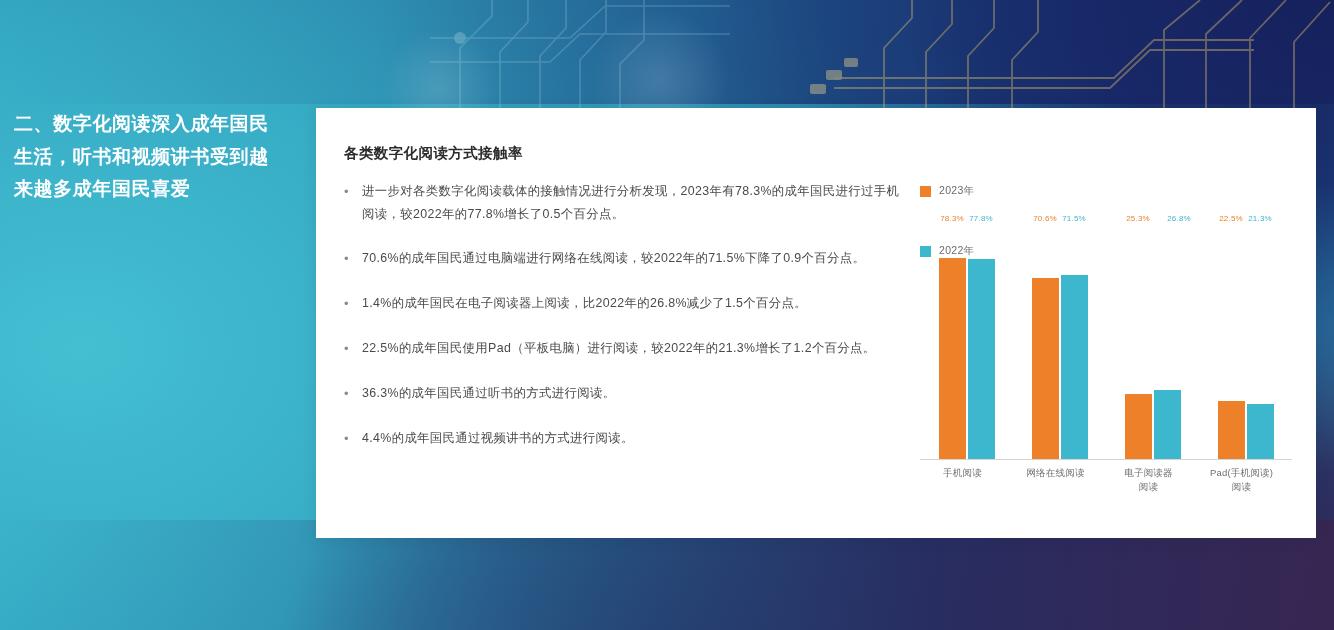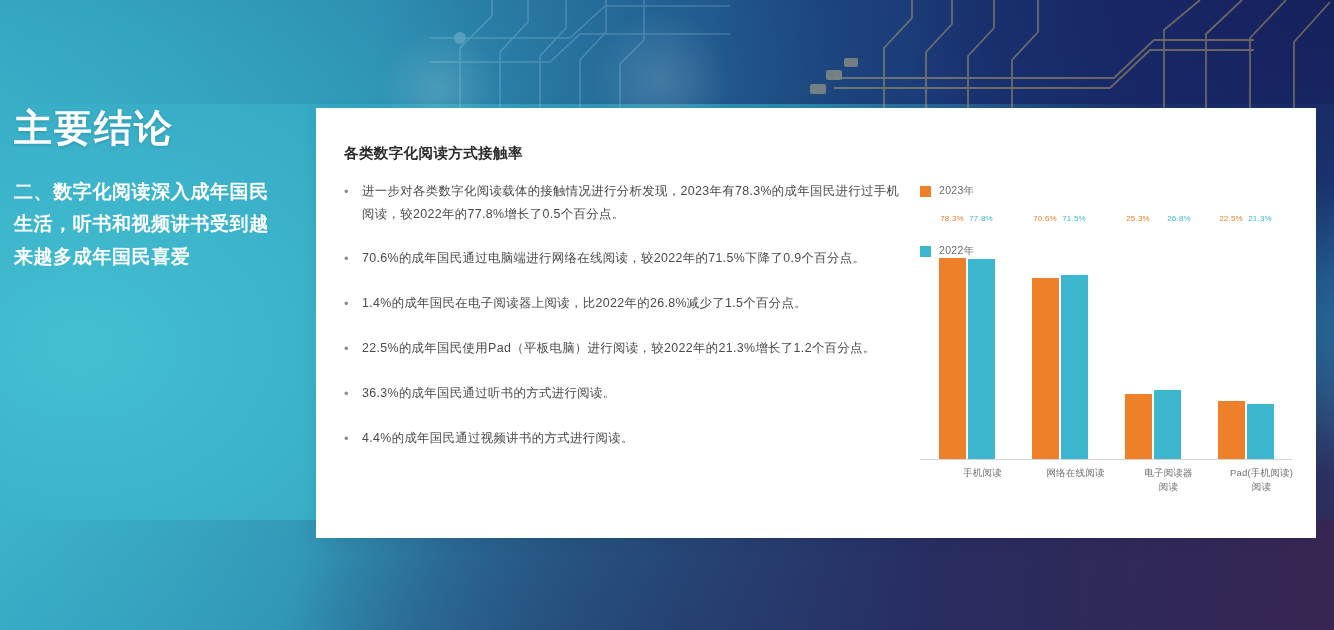--- a/index.html
+++ b/index.html
@@ -202,21 +202,21 @@
     left: 50%;
     transform: translateX(-50%);
     margin-bottom: 5px;
     font-size: 8px;
     white-space: nowrap;
     letter-spacing: 0.2px;
   }
 
   .xlabels {
     position: absolute;
-    left: 24px; top: 300px;
+    left: 4px; top: 300px;
     width: 372px;
     display: flex;
   }
   .xlabel {
     flex: 1 1 0;
     text-align: center;
     font-size: 9.5px;
     color: #707070;
     line-height: 1.45;
     letter-spacing: 0.2px;
@@ -262,21 +262,20 @@
       <path d="M600 130 L600 42 L636 2"></path>
     </g>
     <g fill="#d8c389" opacity="0.85">
       <rect x="132" y="70" width="16" height="10" rx="2"></rect>
       <rect x="116" y="84" width="16" height="10" rx="2"></rect>
       <rect x="150" y="58" width="14" height="9" rx="2"></rect>
     </g>
   </svg>
 
   <div class="left-panel">
-    <h1 class="main-title">主要结论</h1>
     <p class="sub-title">二、数字化阅读深入成年国民生活，听书和视频讲书受到越来越多成年国民喜爱</p>
   </div>
 
   <div class="card">
 
     <div class="card-title">各类数字化阅读方式接触率</div>
 
     <div class="bullets">
       <div class="bullet">
         <span class="bullet-dot">•</span>

